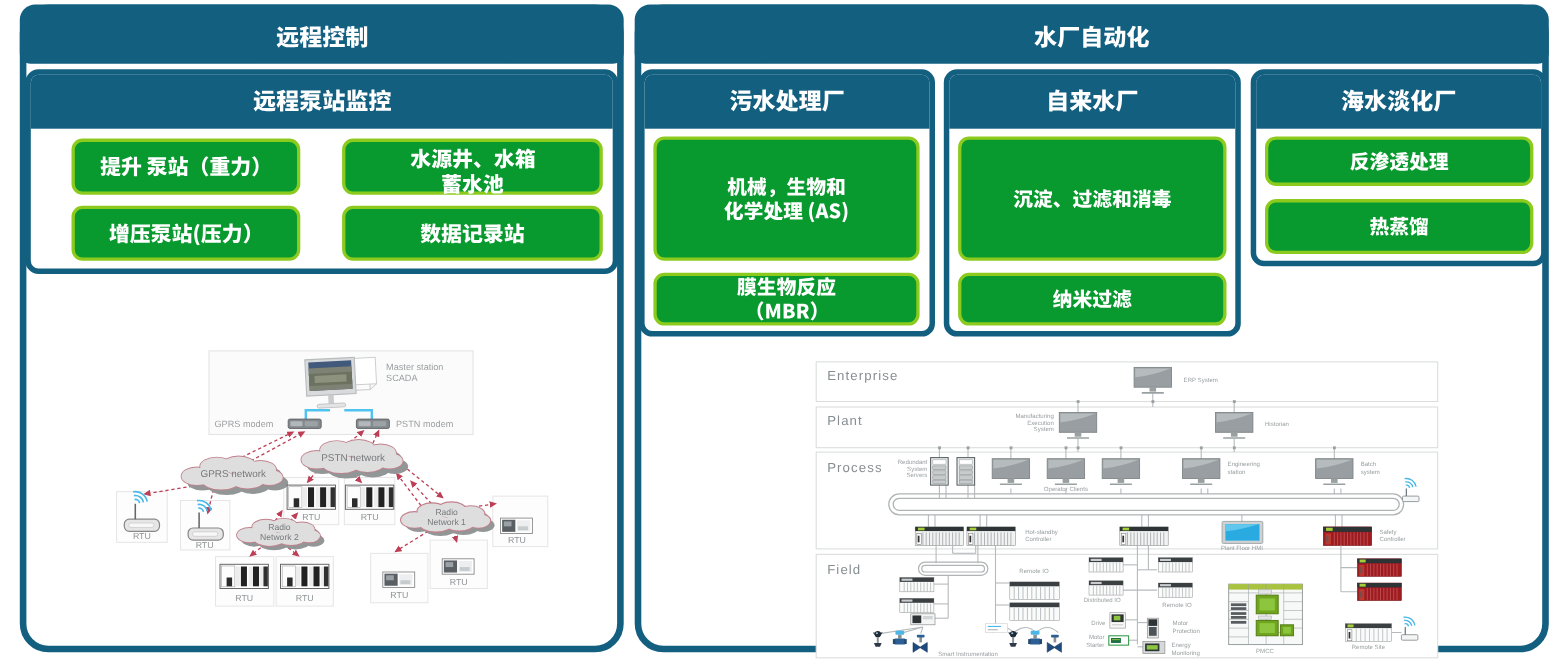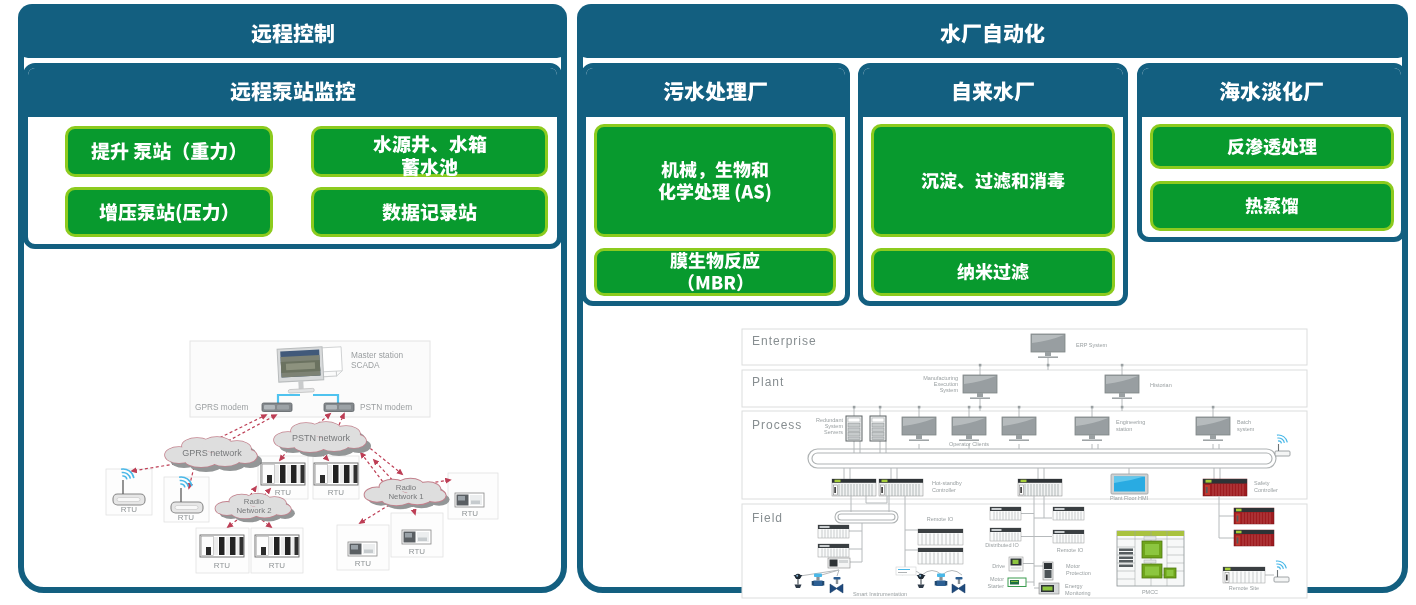--- a/index.html
+++ b/index.html
@@ -53,21 +53,21 @@
     <svg width="140.6" height="22.8" viewBox="0 -18.4 140.6 22.8" style="display:block">
       <path d="M0.39899999999999997 -3.097 1.254 -0.361C2.9259999999999997 -1.026 4.959 -1.843 6.802 -2.641L6.289 -5.0729999999999995L4.864 -4.579V-9.234H6.422V-11.761H4.864V-15.959999999999999H2.3369999999999997V-11.761H0.76V-9.234H2.3369999999999997V-3.705C1.615 -3.4579999999999997 0.95 -3.249 0.39899999999999997 -3.097ZM6.973 -13.509V-6.726H17.784V-13.509H15.827L17.252 -15.447L14.344999999999999 -16.302C14.06 -15.447 13.528 -14.326 13.072 -13.509H10.392999999999999L11.666 -14.097999999999999C11.381 -14.725 10.83 -15.655999999999999 10.298 -16.320999999999998L7.960999999999999 -15.371C8.341 -14.82 8.74 -14.097999999999999 9.006 -13.509ZM9.139 -11.761H11.286V-9.633C11.096 -10.26 10.754 -11.001 10.411999999999999 -11.59L9.139 -11.153ZM11.286 -8.493H10.07L11.286 -8.949ZM14.097999999999999 -11.552C13.927 -10.868 13.584999999999999 -9.879999999999999 13.262 -9.196V-11.761H15.485V-11.096ZM13.262 -8.493V-8.949L14.402 -8.512C14.725 -9.044 15.086 -9.804 15.485 -10.564V-8.493ZM10.317 -1.615H14.44V-1.045H10.317ZM10.317 -3.477V-4.18H14.44V-3.477ZM7.827999999999999 -6.137V1.8239999999999998H10.317V0.9119999999999999H14.44V1.8239999999999998H17.043V-6.137ZM9.975 -8.493H9.139V-10.924999999999999C9.538 -10.126999999999999 9.879999999999999 -9.158 9.975 -8.493Z M31.768 -4.978C32.832 -4.104 34.01 -2.831 34.542 -1.9569999999999999L36.556 -3.553C35.967 -4.389 34.808 -5.491 33.706 -6.308ZM20.843 -15.408999999999999V-9.158C20.843 -6.308 20.748 -2.299 19.266 0.38C19.893 0.646 21.052 1.444 21.527 1.9C23.18 -1.083 23.465 -5.966 23.465 -9.177V-12.749H37.43V-15.408999999999999ZM28.519 -12.312V-9.196H23.959V-6.574H28.519V-1.425H22.819V1.197H37.107V-1.425H31.369V-6.574H36.537V-9.196H31.369V-12.312Z M44.973 -10.26H51.604V-9.557H44.973ZM39.311 -15.485V-13.224H43.054C41.647999999999996 -12.198 39.919 -11.343 38.171 -10.792C38.703 -10.298 39.577 -9.253 39.957 -8.702C40.736 -9.025 41.515 -9.405 42.275 -9.842V-7.467H54.473V-12.369H45.828C46.132 -12.654 46.417 -12.939 46.702 -13.224H55.575V-15.485ZM43.757 -6.289 43.187 -6.27H39.235V-3.819H42.199C41.325 -2.6029999999999998 39.995 -1.748 38.399 -1.254C38.874 -0.76 39.653 0.494 39.919 1.159C42.712 0.11399999999999999 44.935 -2.109 45.885 -5.624L44.232 -6.365ZM46.246 -7.163V-0.9119999999999999C46.246 -0.6839999999999999 46.150999999999996 -0.608 45.866 -0.608C45.6 -0.608 44.555 -0.608 43.814 -0.646C44.137 0.038 44.479 1.045 44.593 1.767C45.98 1.767 47.063 1.748 47.899 1.387C48.754 1.026 48.982 0.38 48.982 -0.836V-2.375C50.501999999999995 -0.817 52.44 0.285 54.852999999999994 0.9309999999999999C55.251999999999995 0.152 56.069 -1.045 56.696 -1.653C54.967 -1.9569999999999999 53.447 -2.489 52.174 -3.211C53.181 -3.762 54.283 -4.427 55.309 -5.092L52.972 -6.897C52.231 -6.213 51.167 -5.396 50.122 -4.731C49.685 -5.168 49.305 -5.643 48.982 -6.156V-7.163Z M58.368 -9.557C58.672 -7.638 58.976 -5.13 59.014 -3.477L61.256 -3.933C61.141999999999996 -5.6049999999999995 60.838 -8.018 60.477 -9.956ZM59.888 -15.504C60.249 -14.763 60.647999999999996 -13.794 60.857 -13.052999999999999H57.798V-10.526H65.588V-13.052999999999999H62.13L63.441 -13.471C63.232 -14.212 62.757 -15.333 62.263 -16.169ZM62.51 -10.051C62.358 -7.923 61.978 -5.092 61.522 -3.23C60.097 -2.945 58.748 -2.698 57.684 -2.527L58.254 0.19C60.306 -0.266 62.909 -0.836 65.322 -1.406L65.056 -3.952L63.783 -3.686C64.22 -5.396 64.695 -7.657 65.056 -9.652ZM65.588 -7.372V1.786H68.267V0.893H72.086V1.71H74.917V-7.372H71.288V-10.374H75.487V-12.996H71.288V-16.264H68.438V-7.372ZM68.267 -1.672V-4.8069999999999995H72.086V-1.672Z M80.408 3.895 82.517 3.021C80.94 0.209 80.256 -2.983 80.256 -6.042C80.256 -9.081999999999999 80.94 -12.293 82.517 -15.105L80.408 -15.979C78.584 -12.996 77.539 -9.860999999999999 77.539 -6.042C77.539 -2.2039999999999997 78.584 0.9119999999999999 80.408 3.895Z M96.368 -4.978C97.43199999999999 -4.104 98.61 -2.831 99.142 -1.9569999999999999L101.15599999999999 -3.553C100.567 -4.389 99.40799999999999 -5.491 98.306 -6.308ZM85.443 -15.408999999999999V-9.158C85.443 -6.308 85.348 -2.299 83.866 0.38C84.493 0.646 85.652 1.444 86.127 1.9C87.78 -1.083 88.065 -5.966 88.065 -9.177V-12.749H102.03V-15.408999999999999ZM93.119 -12.312V-9.196H88.559V-6.574H93.119V-1.425H87.419V1.197H101.707V-1.425H95.969V-6.574H101.137V-9.196H95.969V-12.312Z M109.573 -16.207V-12.388H103.949V-9.557H109.45899999999999C109.11699999999999 -6.365 107.82499999999999 -2.622 103.32199999999999 -0.34199999999999997C104.006 0.152 105.05099999999999 1.2349999999999999 105.50699999999999 1.919C110.75099999999999 -0.9309999999999999 112.119 -5.6049999999999995 112.423 -9.557H117.154C116.88799999999999 -4.446 116.52699999999999 -2.052 115.976 -1.501C115.71 -1.254 115.482 -1.178 115.10199999999999 -1.178C114.57 -1.178 113.506 -1.178 112.347 -1.273C112.87899999999999 -0.475 113.27799999999999 0.779 113.31599999999999 1.5959999999999999C114.45599999999999 1.634 115.63399999999999 1.634 116.375 1.501C117.268 1.3679999999999999 117.87599999999999 1.121 118.503 0.304C119.35799999999999 -0.741 119.719 -3.6479999999999997 120.08 -11.115C120.118 -11.475999999999999 120.137 -12.388 120.137 -12.388H112.518V-16.207Z M128.345 -7.22C128.345 -11.475999999999999 126.53999999999999 -14.535 124.621 -16.397L122.43599999999999 -15.466C124.184 -13.546999999999999 125.761 -11.001 125.761 -7.22C125.761 -3.439 124.184 -0.893 122.43599999999999 1.026L124.621 1.9569999999999999C126.53999999999999 0.095 128.345 -2.964 128.345 -7.22Z" fill="#ffffff"></path>
     </svg>
   </div>
 <div class="abs btn" style="left:311px;top:187px;width:237px;height:50px;">
     <svg width="95.0" height="22.8" viewBox="0 -18.4 95.0 22.8" style="display:block">
       <path d="M6.707 -4.294C6.422 -3.8 6.061 -3.363 5.681 -2.945L4.465 -3.553L4.864 -4.294ZM1.197 -2.7359999999999998C2.014 -2.394 2.907 -1.9569999999999999 3.7809999999999997 -1.501C2.774 -0.9309999999999999 1.615 -0.513 0.34199999999999997 -0.247C0.779 0.247 1.311 1.216 1.558 1.8239999999999998C3.23 1.3679999999999999 4.731 0.703 5.984999999999999 -0.209C6.479 0.11399999999999999 6.935 0.437 7.3149999999999995 0.722L8.911 -1.045L7.7139999999999995 -1.805C8.664 -2.945 9.386 -4.332 9.860999999999999 -6.042L8.36 -6.574L7.960999999999999 -6.498H5.947L6.194 -7.087L3.7809999999999997 -7.543L3.344 -6.498H1.045V-4.294H2.2039999999999997C1.8619999999999999 -3.7239999999999998 1.52 -3.1919999999999997 1.197 -2.7359999999999998ZM1.064 -15.2C1.4629999999999999 -14.516 1.843 -13.623 1.9949999999999999 -12.977H0.741V-10.83H3.116C2.261 -10.089 1.216 -9.424 0.247 -9.044C0.741 -8.549999999999999 1.33 -7.638 1.634 -7.0489999999999995C2.4699999999999998 -7.524 3.382 -8.189 4.18 -8.93V-7.543H6.707V-9.272C7.277 -8.778 7.8469999999999995 -8.283999999999999 8.208 -7.923L9.652 -9.804C9.366999999999999 -9.994 8.626 -10.431 7.885 -10.83H10.165V-12.977H8.436C8.911 -13.528 9.5 -14.363999999999999 10.165 -15.2L7.8469999999999995 -16.093C7.5809999999999995 -15.408999999999999 7.106 -14.44 6.707 -13.775V-16.264H4.18V-12.977H2.4699999999999998L4.123 -13.699C3.971 -14.363999999999999 3.496 -15.314 3.021 -16.017ZM8.436 -12.977H6.707V-13.737ZM11.456999999999999 -16.264C11.058 -12.806 10.222 -9.519 8.664 -7.543C9.215 -7.163 10.222 -6.2509999999999994 10.621 -5.795C10.906 -6.194 11.190999999999999 -6.631 11.437999999999999 -7.106C11.78 -5.89 12.16 -4.731 12.635 -3.686C11.685 -2.223 10.336 -1.121 8.493 -0.323C8.949 0.19 9.671 1.349 9.899 1.919C11.609 1.083 12.939 0.019 13.984 -1.292C14.801 -0.11399999999999999 15.789 0.855 16.986 1.634C17.384999999999998 0.95 18.183 -0.038 18.772 -0.532C17.423 -1.292 16.34 -2.375 15.485 -3.7239999999999998C16.320999999999998 -5.548 16.852999999999998 -7.733 17.176 -10.298H18.335V-12.844H13.433C13.642 -13.831999999999999 13.812999999999999 -14.857999999999999 13.965 -15.903ZM14.649 -10.298C14.516 -9.025 14.307 -7.866 14.003 -6.821C13.623 -7.923 13.318999999999999 -9.081999999999999 13.091 -10.298Z M26.106 -15.523V-9.652C26.106 -6.688 25.973 -2.508 24.111 0.266C24.719 0.5509999999999999 25.878 1.406 26.353 1.881C27.284 0.513 27.872999999999998 -1.292 28.234 -3.135V1.786H30.59V1.3679999999999999H34.485V1.786H36.955V-4.389H33.668V-5.909H37.297V-8.208H33.668V-9.652H36.841V-15.523ZM28.785 -13.186H34.238V-11.988999999999999H28.785ZM28.785 -9.652H31.084V-8.208H28.766ZM28.613999999999997 -5.909H31.084V-4.389H28.442999999999998ZM30.59 -0.7979999999999999V-2.147H34.485V-0.7979999999999999ZM21.432 -16.226V-12.767999999999999H19.646V-10.241H21.432V-7.3149999999999995L19.323 -6.859L19.893 -4.218L21.432 -4.617V-1.3679999999999999C21.432 -1.121 21.356 -1.045 21.128 -1.045C20.9 -1.045 20.273 -1.045 19.665 -1.064C19.988 -0.34199999999999997 20.292 0.7979999999999999 20.349 1.482C21.584 1.482 22.477 1.387 23.123 0.95C23.769 0.532 23.939999999999998 -0.152 23.939999999999998 -1.349V-5.301L25.783 -5.814L25.441 -8.283999999999999L23.939999999999998 -7.904V-10.241H25.726V-12.767999999999999H23.939999999999998V-16.226Z M39.691 -14.344999999999999C40.793 -13.338 42.294 -11.894 42.94 -10.963L44.897 -12.92C44.156 -13.812999999999999 42.598 -15.142999999999999 41.515 -16.055ZM38.646 -10.507V-7.866H41.249V-2.565C41.249 -1.482 40.717 -0.703 40.261 -0.304C40.698 0.095 41.42 1.1019999999999999 41.667 1.672C42.028 1.216 42.712 0.646 46.018 -1.786C45.733 -2.3369999999999997 45.353 -3.477 45.201 -4.237L44.004 -3.401V-10.507ZM45.79 -15.067V-12.331H52.744V-9.006H46.208V-2.109C46.208 0.703 47.082 1.482 49.837 1.482C50.426 1.482 52.364 1.482 52.972 1.482C55.480000000000004 1.482 56.259 0.494 56.582 -2.907C55.803 -3.097 54.587 -3.553 53.96 -4.028C53.827 -1.577 53.675 -1.159 52.744 -1.159C52.25 -1.159 50.635 -1.159 50.179 -1.159C49.191 -1.159 49.058 -1.273 49.058 -2.128V-6.403H52.744V-5.51H55.537V-15.067Z M64.98 -6.84V-4.1419999999999995L62.833 -3.3249999999999997L64.391 -4.826C63.688 -5.4719999999999995 62.358 -6.27 61.256 -6.84ZM67.811 -6.84H71.535C70.851 -6.156 69.958 -5.415 69.122 -4.788C68.628 -5.358 68.172 -5.947 67.811 -6.593ZM59.166 -15.389999999999999V-12.882H70.03399999999999L70.015 -12.293H59.831V-9.842H69.882L69.844 -9.234H58.102V-6.84H60.629L59.014 -5.358C60.097 -4.75 61.503 -3.819 62.244 -3.116C60.553 -2.508 58.976 -1.938 57.817 -1.577L59.337 0.9119999999999999L62.415 -0.361C62.775999999999996 0.266 63.137 1.216 63.289 1.9C64.714 1.9 65.797 1.8619999999999999 66.67099999999999 1.52C67.545 1.159 67.811 0.57 67.811 -0.6839999999999999V-2.508C69.255 -0.855 71.079 0.38 73.359 1.159C73.758 0.39899999999999997 74.575 -0.722 75.18299999999999 -1.292C73.587 -1.71 72.181 -2.356 70.984 -3.173C72.029 -3.819 73.207 -4.655 74.271 -5.4719999999999995L72.40899999999999 -6.84H74.955V-9.234H72.789C72.979 -11.190999999999999 73.112 -13.299999999999999 73.131 -15.371L70.889 -15.485L70.395 -15.389999999999999ZM64.98 -1.482V-0.76C64.98 -0.494 64.866 -0.418 64.562 -0.418C64.29599999999999 -0.39899999999999997 63.346000000000004 -0.39899999999999997 62.605 -0.437Z M77.368 -9.557C77.672 -7.638 77.976 -5.13 78.014 -3.477L80.256 -3.933C80.142 -5.6049999999999995 79.838 -8.018 79.477 -9.956ZM78.888 -15.504C79.249 -14.763 79.648 -13.794 79.857 -13.052999999999999H76.798V-10.526H84.588V-13.052999999999999H81.13L82.441 -13.471C82.232 -14.212 81.757 -15.333 81.263 -16.169ZM81.51 -10.051C81.358 -7.923 80.978 -5.092 80.522 -3.23C79.097 -2.945 77.748 -2.698 76.684 -2.527L77.254 0.19C79.306 -0.266 81.909 -0.836 84.322 -1.406L84.056 -3.952L82.783 -3.686C83.22 -5.396 83.695 -7.657 84.056 -9.652ZM84.588 -7.372V1.786H87.267V0.893H91.086V1.71H93.917V-7.372H90.288V-10.374H94.487V-12.996H90.288V-16.264H87.438V-7.372ZM87.267 -1.672V-4.8069999999999995H91.086V-1.672Z" fill="#ffffff"></path>
     </svg>
   </div>
 
-<div id="leftdiag" class="abs" style="left:90px;top:336px;width:430px;height:245px;">
+<div id="leftdiag" class="abs" style="left:90px;top:314px;width:430px;height:245px;">
 <svg width="430" height="245" viewBox="0 0 430 245">
 <defs>
 <marker id="ra" markerWidth="7" markerHeight="6" refX="4" refY="2.5" orient="auto">
   <path d="M0,0 L5.5,2.5 L0,5 Z" fill="#bd3e55"></path>
 </marker>
 <g id="cloudshape">
   <ellipse cx="-33" cy="3" rx="14" ry="8"></ellipse>
   <ellipse cx="-15" cy="-6" rx="15" ry="8"></ellipse>
   <ellipse cx="5" cy="-7" rx="15" ry="8"></ellipse>
   <ellipse cx="25" cy="-3" rx="14" ry="8"></ellipse>

